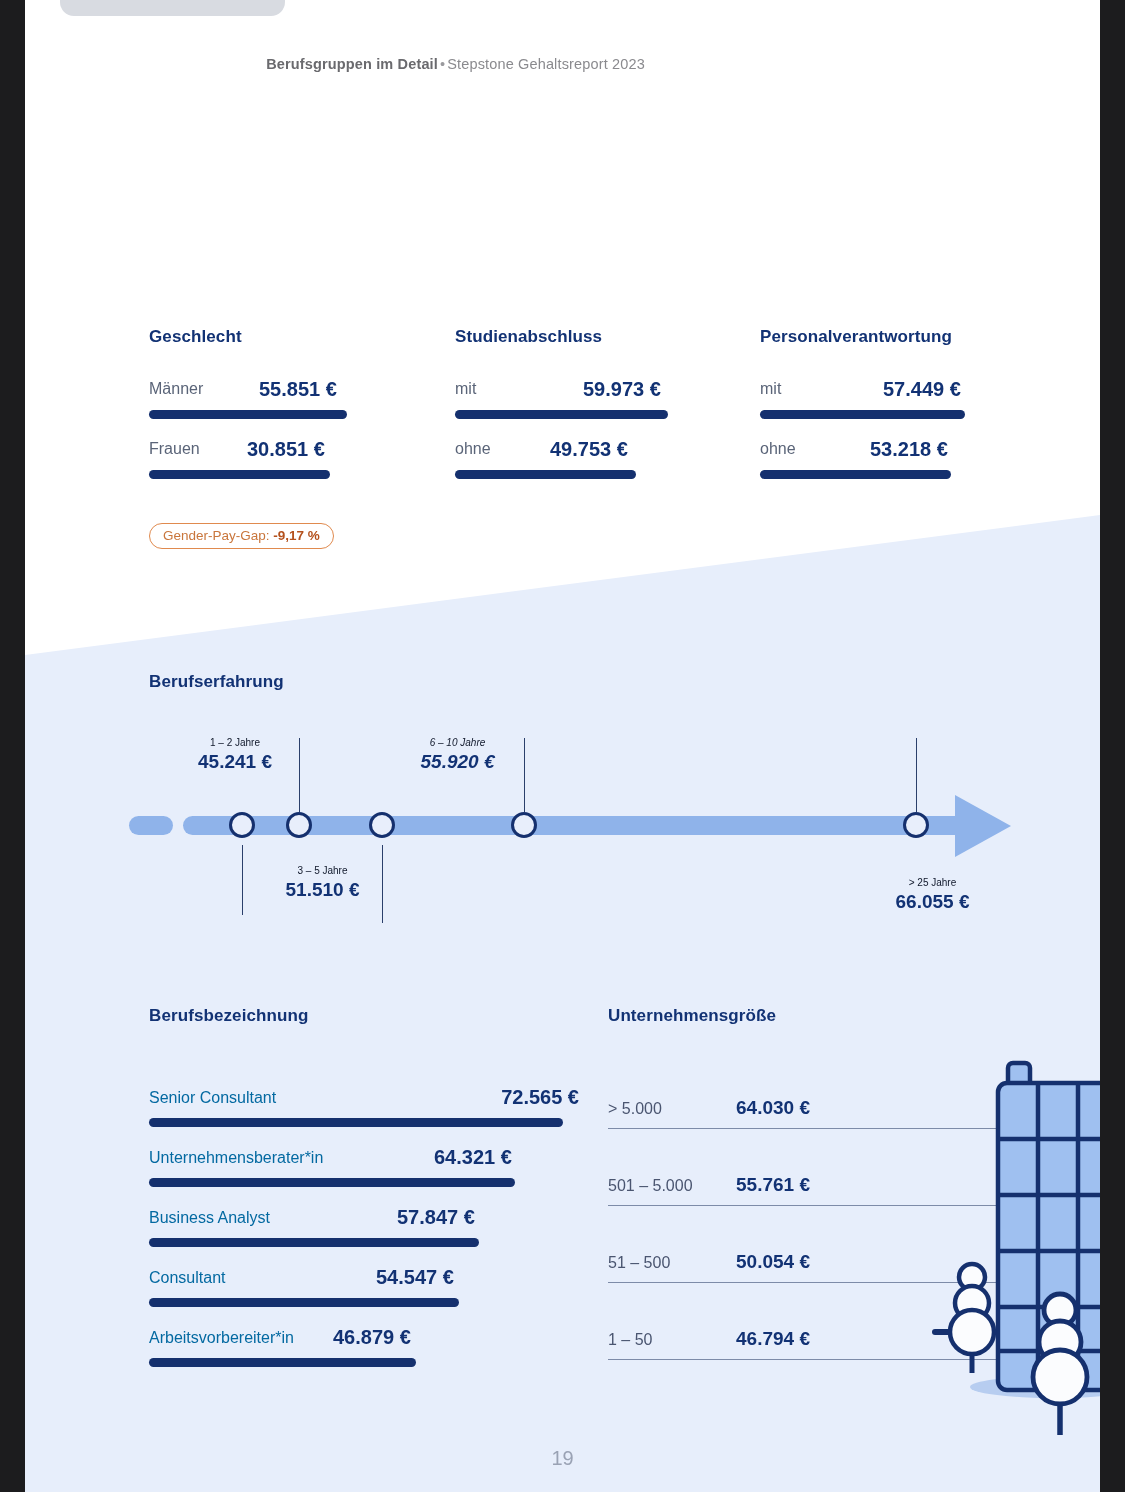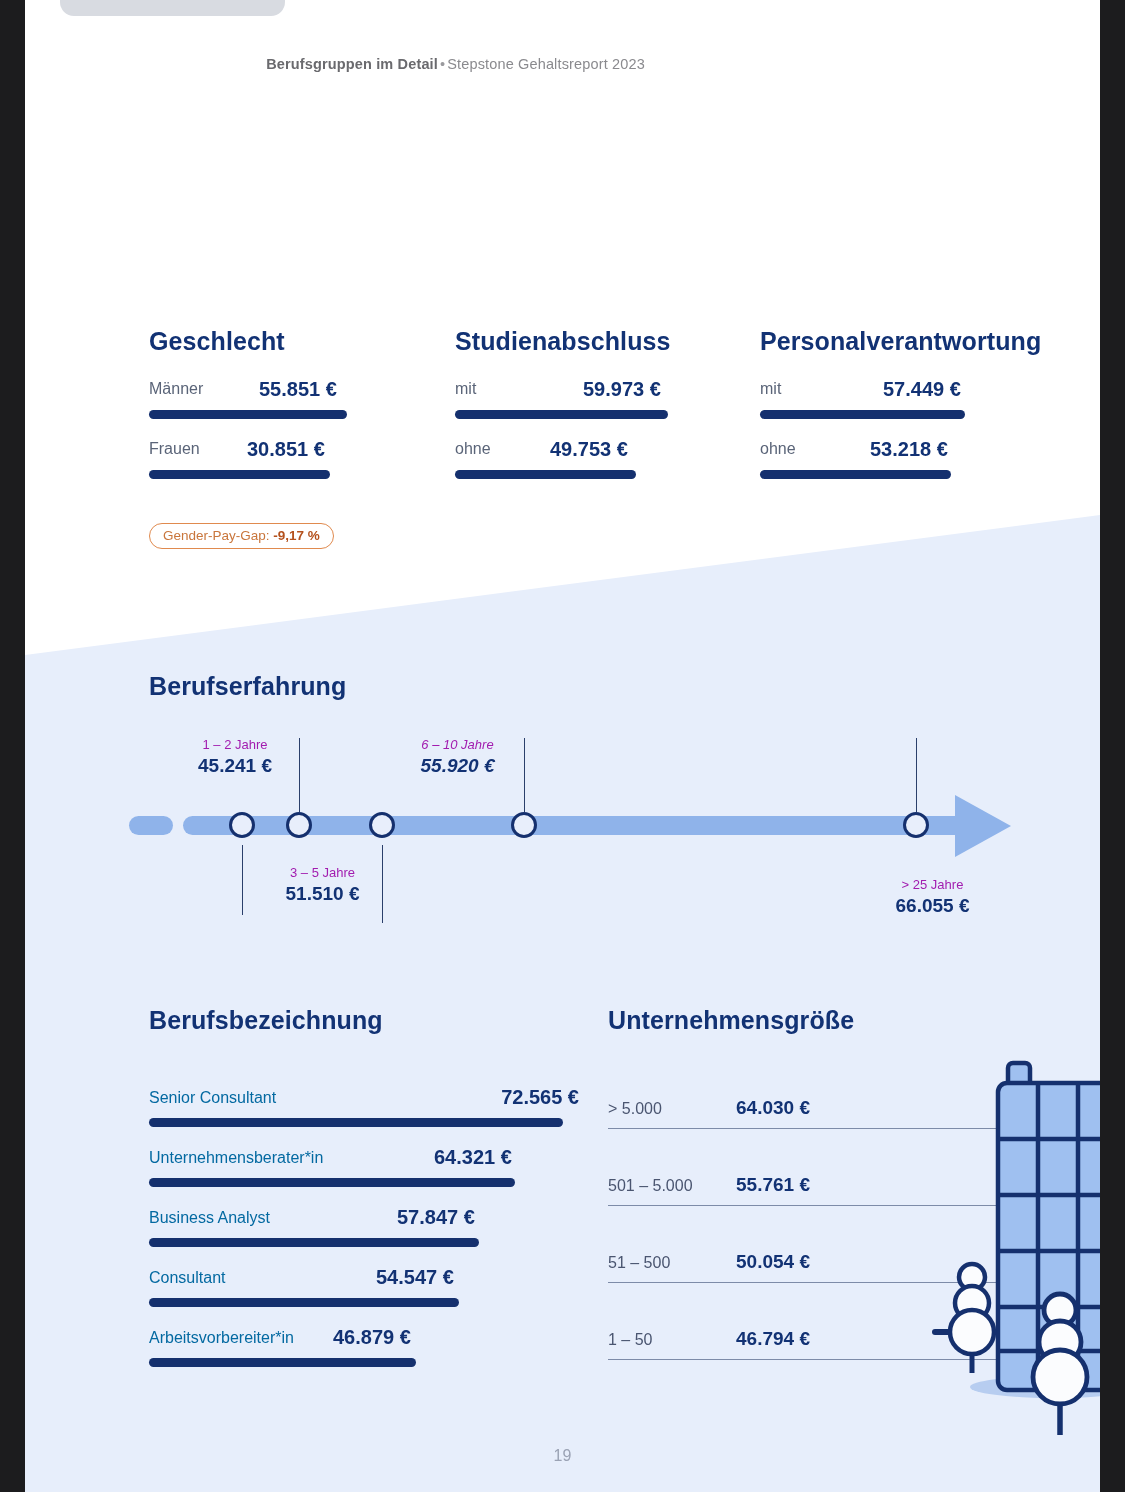--- a/index.html
+++ b/index.html
@@ -32,21 +32,21 @@
   
   .runhead{
     position:absolute;left:0;top:56px;width:861px;text-align:center;
     font-size:14.5px;letter-spacing:.15px;color:#8a8a8e;white-space:nowrap;
   }
   .runhead b{color:#6a6a6e;font-weight:700;}
   .runhead .dot{color:#9a9a9e;padding:0 2px;}
 
   h2.sect{
     position:absolute;margin:0;
-    font-size:25px;font-weight:700;color:#123274;letter-spacing:.1px;
+    font-size:17px;font-weight:700;color:#123274;letter-spacing:.1px;
     white-space:nowrap;
   }
 
   
   .metricCol{position:absolute;top:380px;}
   .mrow{position:relative;}
   .mrow .lab{
     position:absolute;left:0;top:0;font-size:16px;color:#5a6478;white-space:nowrap;
   }
   .mrow .val{
@@ -72,38 +72,38 @@
     border-top:31px solid transparent;border-bottom:31px solid transparent;
     border-left:56px solid #8fb3ea;
   }
   .tl-dot{
     position:absolute;top:812px;width:20px;height:20px;border-radius:50%;
     background:#e8eefb;border:3.6px solid #15306e;box-sizing:content-box;
     margin-left:-13px;
   }
   .tl-stem{position:absolute;width:1.4px;background:#2b3f6b;}
   .tl-note{position:absolute;white-space:nowrap;text-align:center;}
-  .tl-note .rng{display:block;font-size:13px;color:#a21caf;line-height:1.35;}
+  .tl-note .rng{display:block;font-size:10px;color:#0f172a;line-height:1.35;}
   .tl-note .amt{display:block;font-size:19px;font-weight:700;color:#123274;line-height:1.3;}
 
   
   .jtRow{position:absolute;left:124px;width:430px;}
   .jtRow .lab{position:absolute;left:0;top:0;font-size:16px;color:#0369a1;white-space:nowrap;}
   .jtRow .val{position:absolute;top:-3px;font-size:20px;font-weight:700;color:#123274;white-space:nowrap;}
   .jtRow .bar{position:absolute;left:0;top:29px;height:9px;border-radius:5px;background:#15306e;}
 
   
   .csRow{position:absolute;left:583px;}
   .csRow .lab{position:absolute;left:0;top:0;font-size:16px;color:#4a5570;white-space:nowrap;}
   .csRow .val{position:absolute;top:-3px;font-size:19px;font-weight:700;color:#123274;white-space:nowrap;}
   .csRow .rule{position:absolute;left:0;top:28px;height:1.4px;background:#7d8ba8;}
 
   .pagenum{
     position:absolute;left:0;top:1447px;width:1075px;text-align:center;
-    font-size:16px;color:#9aa2b4;
+    font-size:20px;color:#9aa2b4;
   }
   .illus{position:absolute;left:905px;top:1055px;}
 </style>
 </head>
 <body>
 
 <div class="viewer">
 <div class="page">
 
   <svg class="lightband" viewBox="0 0 1075 1492" preserveAspectRatio="none">

